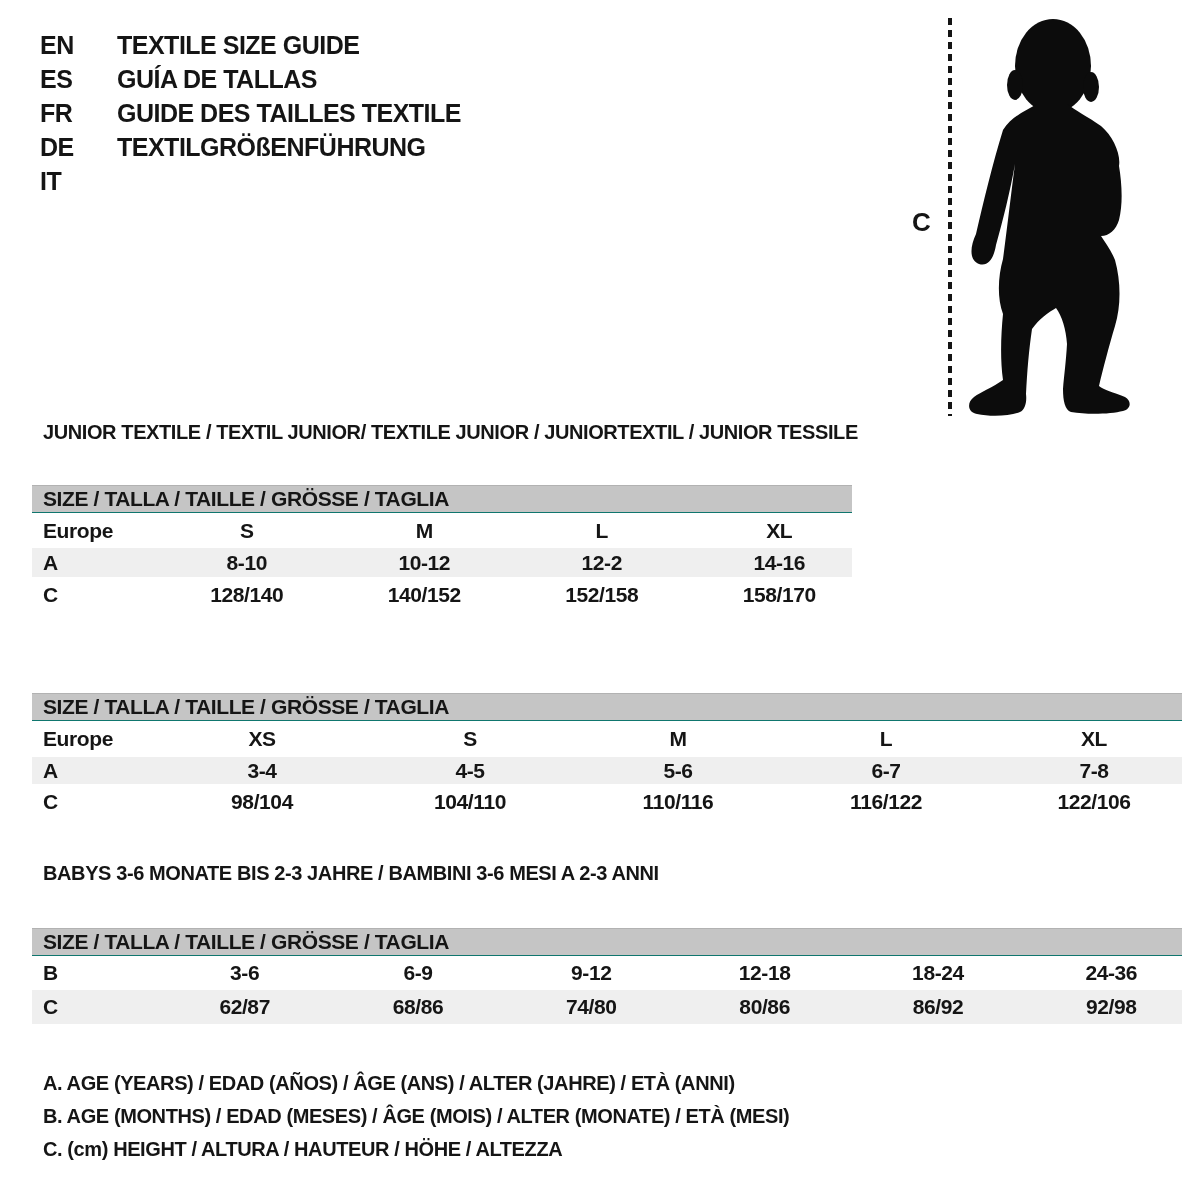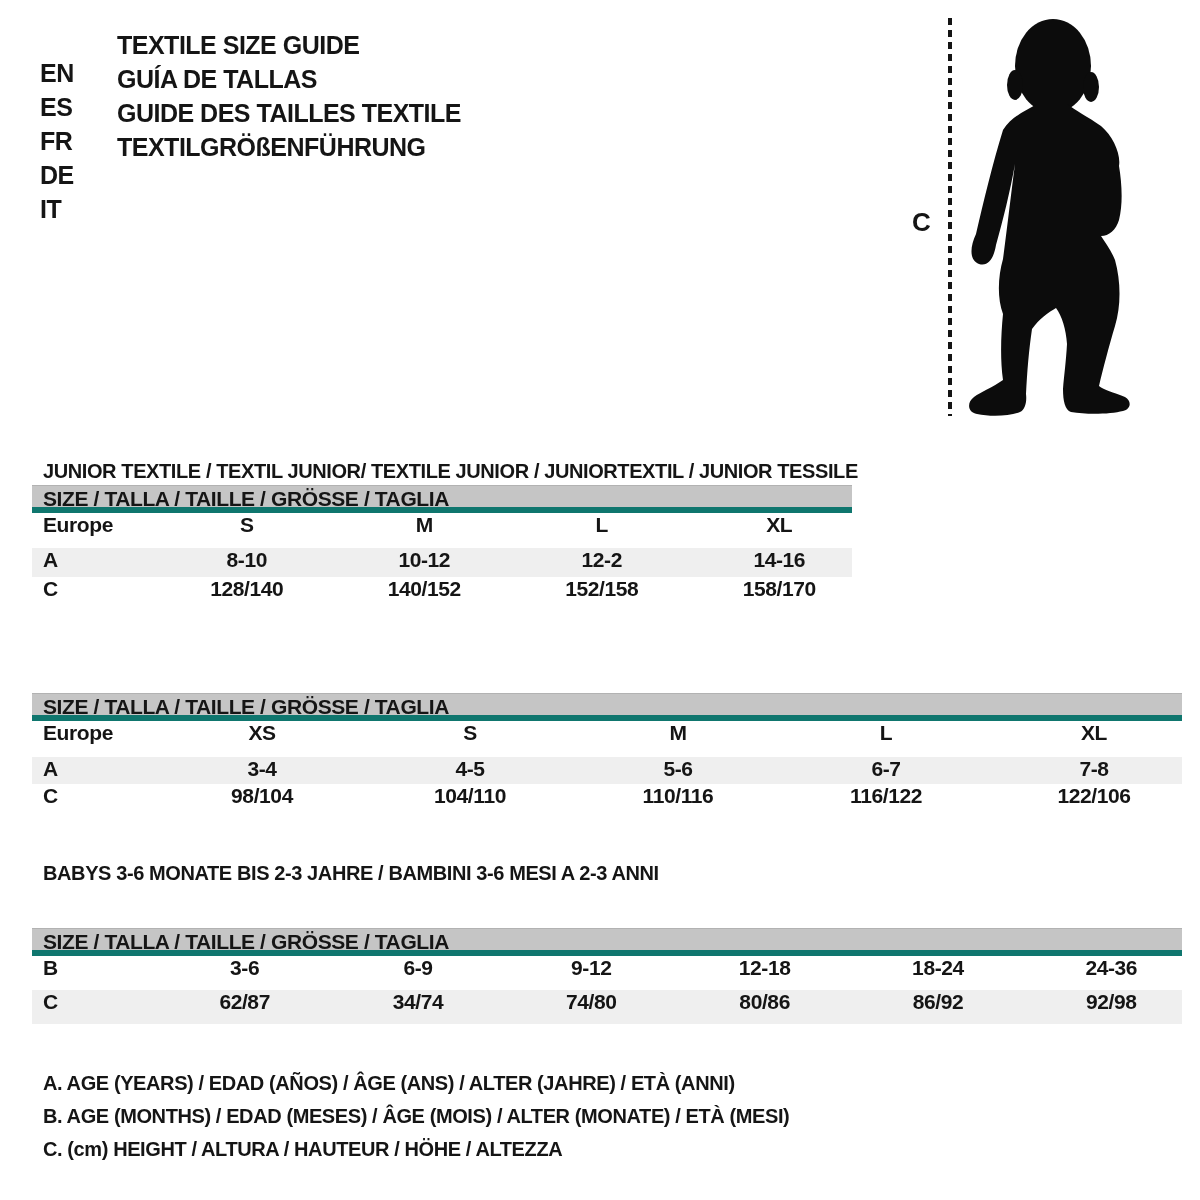--- a/index.html
+++ b/index.html
@@ -7,38 +7,38 @@
   .page {
     position:relative; width:1200px; height:1200px;
     background:#ffffff; overflow:hidden;
     font-family:"Liberation Sans","DejaVu Sans",sans-serif;
     color:#151515; font-weight:bold;
   }
   
   .legend { position:absolute; left:40px; top:28px; }
   .legend-row { display:flex; height:34px; line-height:34px;
     font-size:25px; letter-spacing:-0.5px; white-space:nowrap; }
-  .lg-code { width:77px;margin-top:28px; }
+  .lg-code { width:77px; }
   
   .measure-line {
     position:absolute; left:948px; top:18px; width:4px; height:398px;
     background:repeating-linear-gradient(to bottom,#141414 0 7px,transparent 7px 12px);
   }
   .measure-label { position:absolute; left:912px; top:208px;
     font-size:26px; line-height:28px; }
   .baby-svg { position:absolute; left:963px; top:14px; width:178px; height:406px; }
   
   .tbl-title { position:absolute; left:43px; font-size:20px; line-height:26px;
     letter-spacing:-0.4px; white-space:nowrap; }
   .tbl-title .sub { font-size:14px; vertical-align:-3px; letter-spacing:-0.3px; }
   .size-bar { position:absolute; left:32px; height:28px; background:#c5c5c5;
-    border-top:1px solid #b2b2b2; border-bottom:6px solid #0f766e;
+    border-top:1px solid #b2b2b2; border-bottom:1px solid #0f766e;
     font-size:21px; line-height:26px; padding-left:11px;
     letter-spacing:-0.4px; white-space:nowrap; }
-  .trow { position:absolute; left:32px; display:flex; 
+  .trow { position:absolute; left:32px; display:flex; align-items:center;
     font-size:21px; letter-spacing:-0.4px;gap:32px; }
   .trow.shaded { background:#efefef; }
   .w1 { width:820px; }
   .w2 { width:1150px; }
   .tlabel { width:110px; padding-left:11px; white-space:nowrap; }
   .tcell { flex:1; text-align:center; white-space:nowrap; }
   
   .note { position:absolute; left:43px; font-size:20px; line-height:26px;
     letter-spacing:-0.4px; white-space:nowrap; }
 </style>
@@ -100,21 +100,21 @@
         C140,355 146,332 152,312
         C158,292 158,268 152,246
         C148,236 142,228 138,222
         C146,222 153,216 156,206
         C160,190 159,170 156,152
         C158,140 150,122 138,112
         C125,103 112,96 104,90 Z"></path>
     </g>
   </svg>
 
-  <h2 class="tbl-title" style="top:458px">JUNIOR TEXTILE / TEXTIL JUNIOR/ TEXTILE JUNIOR / JUNIORTEXTIL / JUNIOR TESSILE</h2>
+  <h2 class="tbl-title" style="top:419px">JUNIOR TEXTILE / TEXTIL JUNIOR/ TEXTILE JUNIOR / JUNIORTEXTIL / JUNIOR TESSILE</h2>
   <div class="size-bar w1" style="top:485px">SIZE / TALLA / TAILLE / GRÖSSE / TAGLIA</div>
   <div class="trow w1" style="top:513px;height:35px">
     <span class="tlabel">Europe</span>
     <span class="tcell">S</span>
     <span class="tcell">M</span>
     <span class="tcell">L</span>
     <span class="tcell">XL</span>
   </div>
   <div class="trow w1 shaded" style="top:548px;height:29px">
     <span class="tlabel">A</span>
@@ -166,21 +166,21 @@
     <span class="tcell">3-6</span>
     <span class="tcell">6-9</span>
     <span class="tcell">9-12</span>
     <span class="tcell">12-18</span>
     <span class="tcell">18-24</span>
     <span class="tcell">24-36</span>
   </div>
   <div class="trow w2 shaded" style="top:990px;height:34px">
     <span class="tlabel">C</span>
     <span class="tcell">62/87</span>
-    <span class="tcell">34/74</span>
+    <span class="tcell">68/86</span>
     <span class="tcell">74/80</span>
     <span class="tcell">80/86</span>
     <span class="tcell">86/92</span>
     <span class="tcell">92/98</span>
   </div>
 
   <div class="note" style="top:1070px">A. AGE (YEARS) / EDAD (AÑOS) / ÂGE (ANS) / ALTER (JAHRE) / ETÀ (ANNI)</div>
   <div class="note" style="top:1103px">B. AGE (MONTHS) / EDAD (MESES) / ÂGE (MOIS) / ALTER (MONATE) / ETÀ (MESI)</div>
   <div class="note" style="top:1136px">C. (cm) HEIGHT / ALTURA / HAUTEUR / HÖHE / ALTEZZA</div>
 

